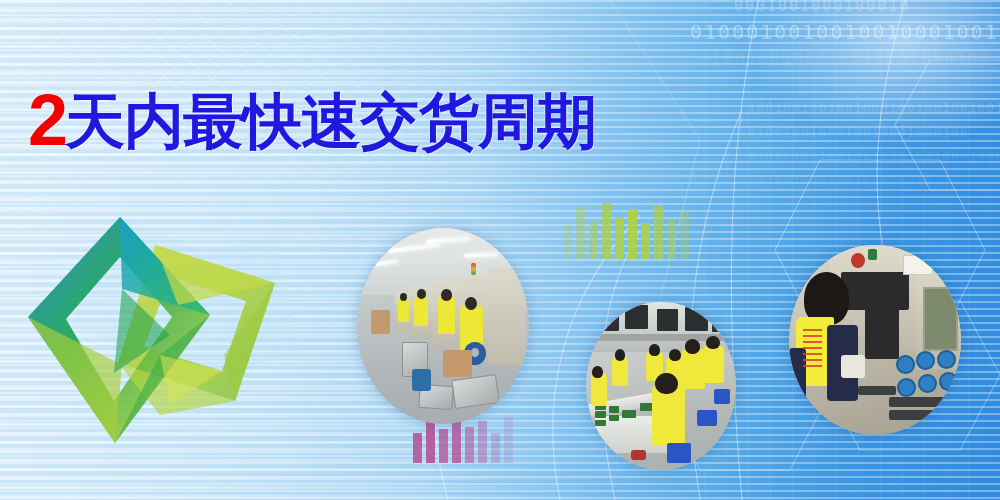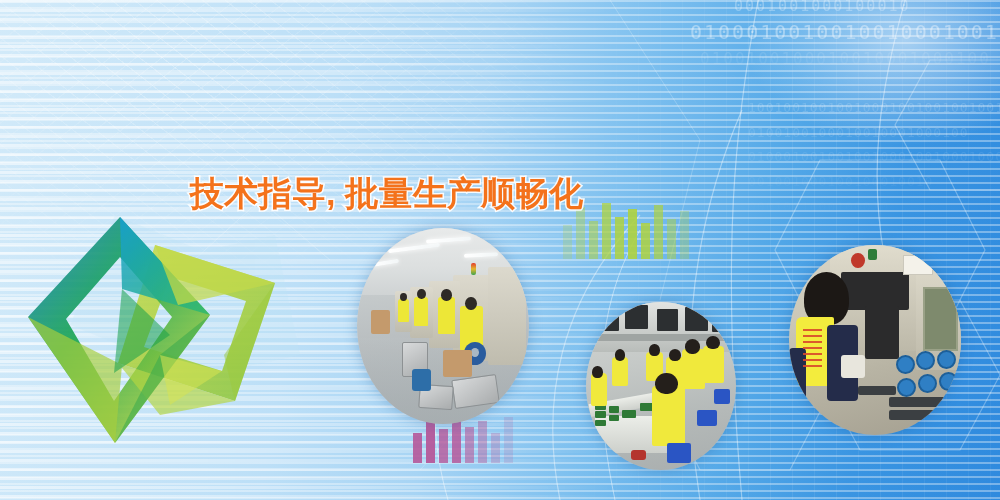--- a/index.html
+++ b/index.html
@@ -396,16 +396,16 @@
       <div class="tube" style="left:63%;top:70%;width:11%;height:10%;"></div>
       <div class="tube" style="left:75%;top:68%;width:11%;height:10%;"></div>
       <div class="tube" style="left:87%;top:67%;width:11%;height:10%;"></div>
       <div class="rod" style="left:58%;top:80%;width:40%;height:5%;"></div>
       <div class="rod" style="left:58%;top:87%;width:40%;height:5%;"></div>
       <div class="rod" style="left:40%;top:74%;width:22%;height:5%;"></div>
       <div style="position:absolute;left:30%;top:58%;width:14%;height:12%;background:#e8e6dd;border-radius:3px;"></div>
     </div>
   </div>
 
-
-  <div class="subline">技术指导, 批量生产顺畅化</div>
+  <div class="headline"><span class="num">2</span><span>天内最快速交货周期</span></div>
+
 
 </div>
 
 </body></html>

